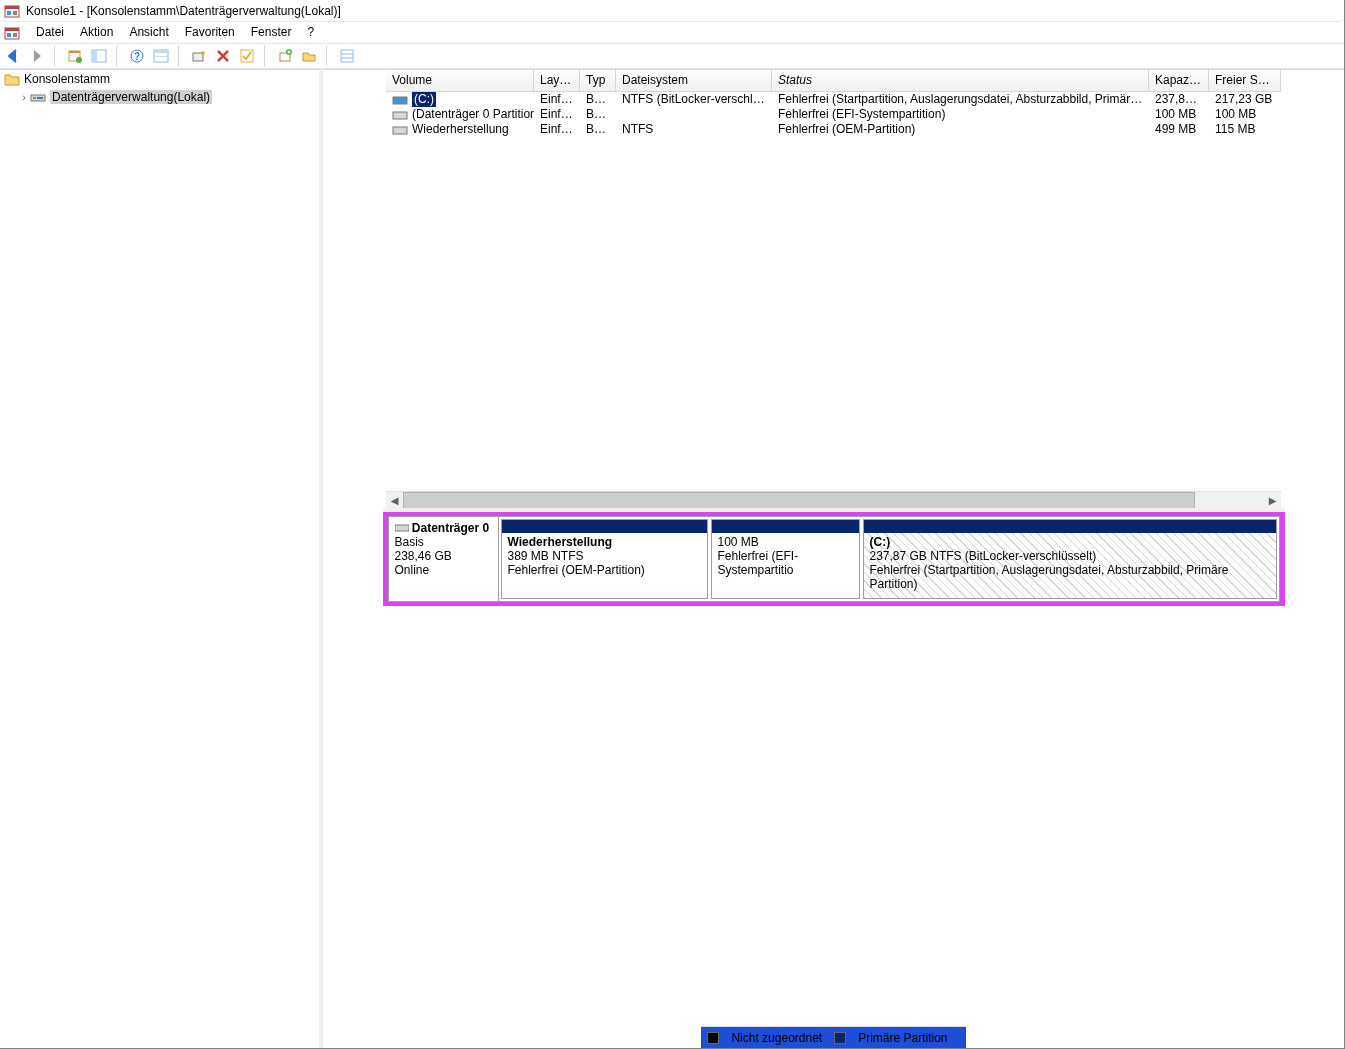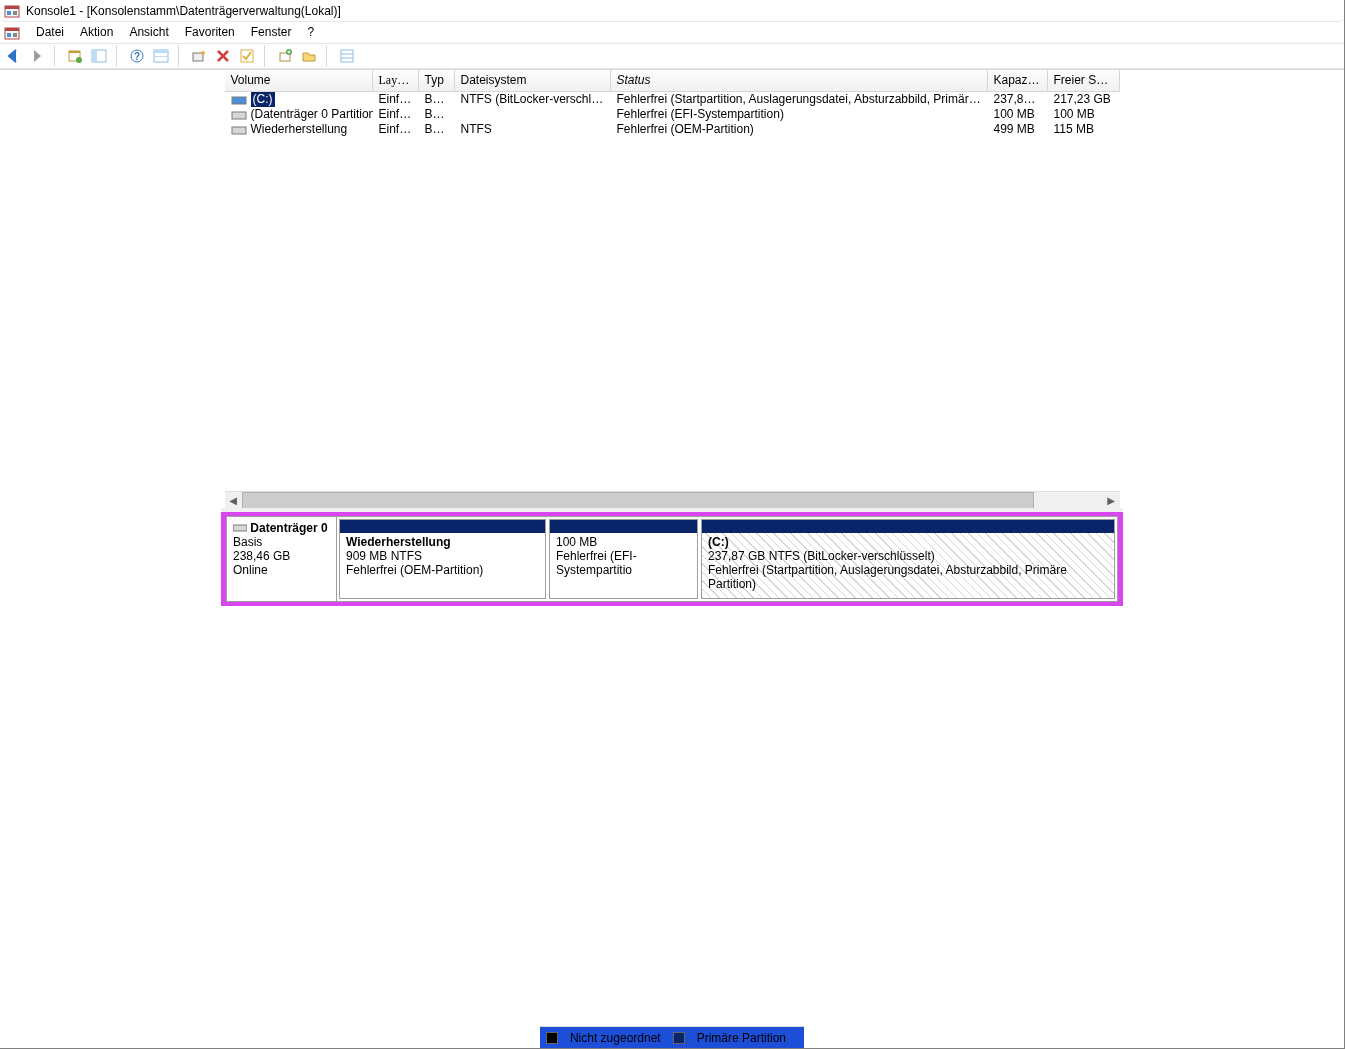--- a/index.html
+++ b/index.html
@@ -28,21 +28,21 @@
 .left-pane .disk-ic { width:16px; height:14px; display:inline-block; margin-right:4px; }
 .left-pane .node.sel { }
 .left-pane .node.sel .lbl { background:#d0d0d0; padding:0 2px; }
 .left-pane .lbl { line-height:14px; }
 
 .right-pane { flex:1; display:flex; flex-direction:column; border-top:1px solid #d9d9d9;align-items:center;}
 
 .vol-table { flex: 0 0 438px; display:flex; flex-direction:column; overflow:hidden; position:relative; }
 .vol-header { display:flex; height:22px; background: linear-gradient(#fdfdfd, #f1f1f1); border-bottom: 1px solid #d6d6d6; }
 .vc { height:22px; line-height:21px; padding:0 6px; border-right:1px solid #d6d6d6; overflow:hidden; white-space:nowrap; text-overflow:ellipsis; font-weight:normal; color:#000;}
-.vc.vol { width:148px; } .vc.lay { width:46px;font-family:Liberation Serif, serif; } .vc.typ { width:36px; } .vc.fs { width:156px; } .vc.st { width:377px;font-style:italic; } .vc.cap { width:60px; } .vc.free { width:72px; }
+.vc.vol { width:148px; } .vc.lay { width:46px; } .vc.typ { width:36px; } .vc.fs { width:156px; } .vc.st { width:377px;font-style:italic; } .vc.cap { width:60px; } .vc.free { width:72px; }
 .vol-body { flex:1; background:#fff; }
 .vr { display:flex; height:15px; line-height:15px; white-space:nowrap; }
 .vr > div { padding:0 6px; overflow:hidden; text-overflow:ellipsis; }
 .vr .vol { width:148px; display:flex; align-items:center; }
 .vr .vol .vic { width:16px; height:12px; display:inline-block; margin-right:4px; position:relative; top:0; }
 .vr .lay { width:46px; } .vr .typ { width:36px; } .vr .fs { width:156px; } .vr .st { width:377px; } .vr .cap { width:60px; } .vr .free { width:72px; }
 .vr.selected .vol .vlabel { background:#0a246a; color:#fff; padding:0 2px; }
 
 .hscroll { height:17px; background:#f0f0f0; display:flex; align-items:center; border-top:1px solid #dedede; }
 .hscroll .arrow { width:17px; height:17px; background:#f0f0f0; display:flex; align-items:center; justify-content:center; color:#606060; font-size:10px; cursor:default;}
@@ -179,20 +179,42 @@
       <svg viewBox="0 0 16 16">
         <rect x="2" y="2" width="12" height="12" fill="#fff" stroke="#8dbbe6"></rect>
         <line x1="2" y1="6" x2="14" y2="6" stroke="#8dbbe6"></line>
         <line x1="2" y1="10" x2="14" y2="10" stroke="#8dbbe6"></line>
       </svg>
     </div>
 </div>
 
 <div class="workspace">
 
+  <div class="left-pane">
+    <div class="node">
+      <span class="folder-ic">
+        <svg viewBox="0 0 16 14">
+            <path d="M1 3 h5 l1.5 2 H15 v8 H1 z" fill="#f7d77a" stroke="#c49a3a"></path>
+          </svg>
+      </span>
+      <span class="lbl">Konsolenstamm</span>
+    </div>
+    <div class="node sel">
+      <span class="indent"></span>
+      <span class="exp">›</span>
+      <span class="disk-ic">
+        <svg viewBox="0 0 16 14">
+            <rect x="1" y="5" width="14" height="6" fill="#d6d6d6" stroke="#7a7a7a"></rect>
+            <rect x="3" y="7" width="3" height="2" fill="#5aad4b"></rect>
+            <rect x="7" y="7" width="6" height="2" fill="#3a78c4"></rect>
+          </svg>
+      </span>
+      <span class="lbl">Datenträgerverwaltung(Lokal)</span>
+    </div>
+  </div>
 
   <div class="right-pane">
 
     <div class="vol-table">
       <div class="vol-header">
         <div class="vc vol">Volume</div>
         <div class="vc lay">Layout</div>
         <div class="vc typ">Typ</div>
         <div class="vc fs">Dateisystem</div>
         <div class="vc st">Status</div>
@@ -261,21 +283,21 @@
           <span class="dname">Datenträger 0</span><br>
           <span>Basis</span><br>
           <span>238,46 GB</span><br>
           <span>Online</span>
         </div>
         <div id="disk-parts" style="flex:1;display:flex;padding:2px 2px 2px 2px;">
             <div class="pp" style="width: 207px;">
               <div class="colorbar"></div>
               <div class="pbody">
                 <div class="pname">Wiederherstellung</div>
-                <div>909 MB NTFS</div>
+                <div>389 MB NTFS</div>
                 <div>Fehlerfrei (OEM-Partition)</div>
               </div>
             </div>
             <div class="pp" style="width: 149px;">
               <div class="colorbar"></div>
               <div class="pbody">
                 <div>100 MB</div>
                 <div>Fehlerfrei (EFI-Systempartitio</div>
               </div>
             </div>

